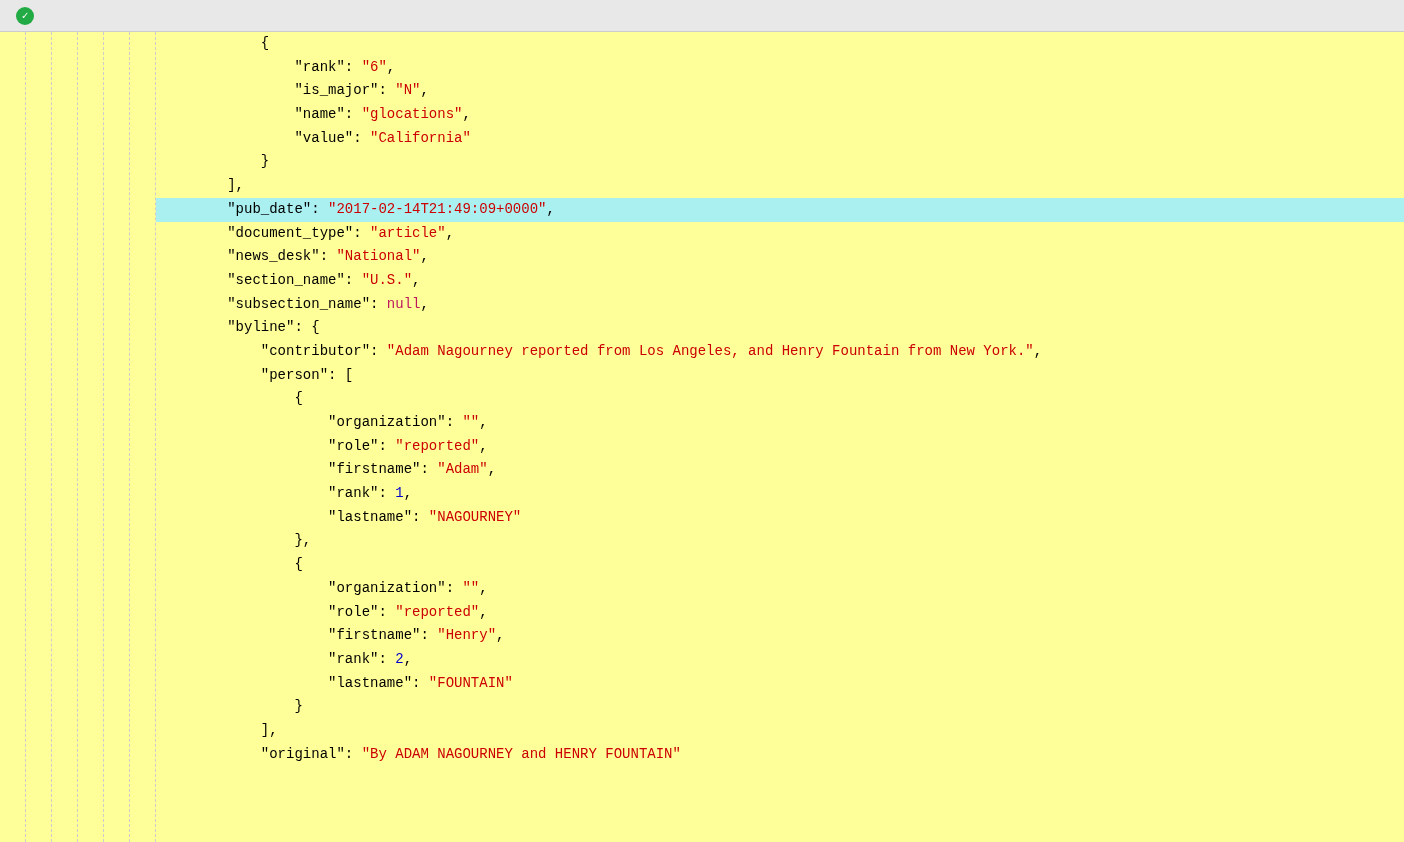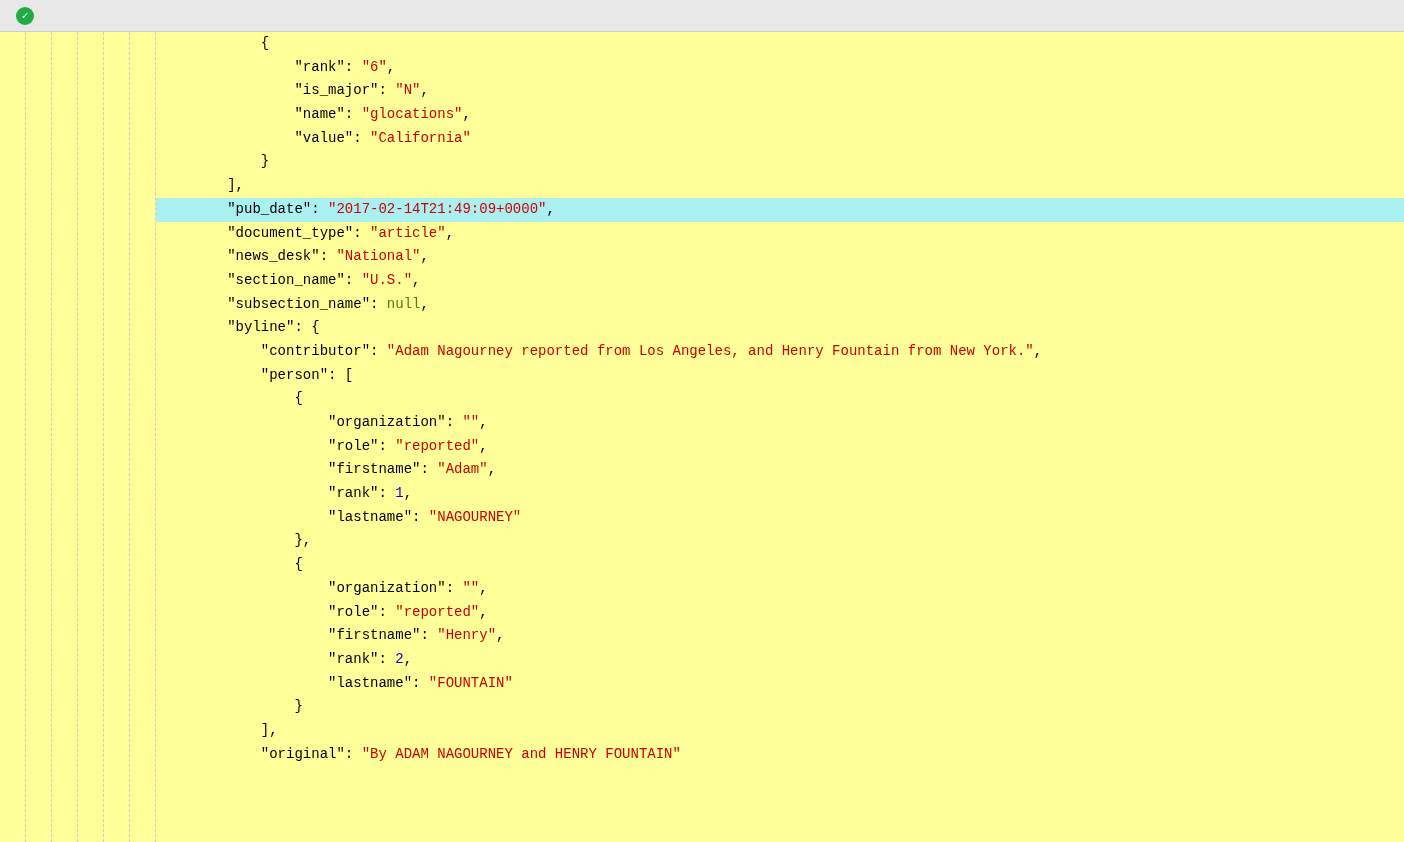--- a/index.html
+++ b/index.html
@@ -94,21 +94,21 @@
 
     .string-val {
       color: #cc0000;
     }
 
     .number-val {
       color: #0000cc;
     }
 
     .null-val {
-      color: #4d7c0f;
+      color: #be185d;
       margin-top: 24px;
     }
 
     .punctuation {
       color: #000000;
     }
   </style>
 </head>
 <body>
 

